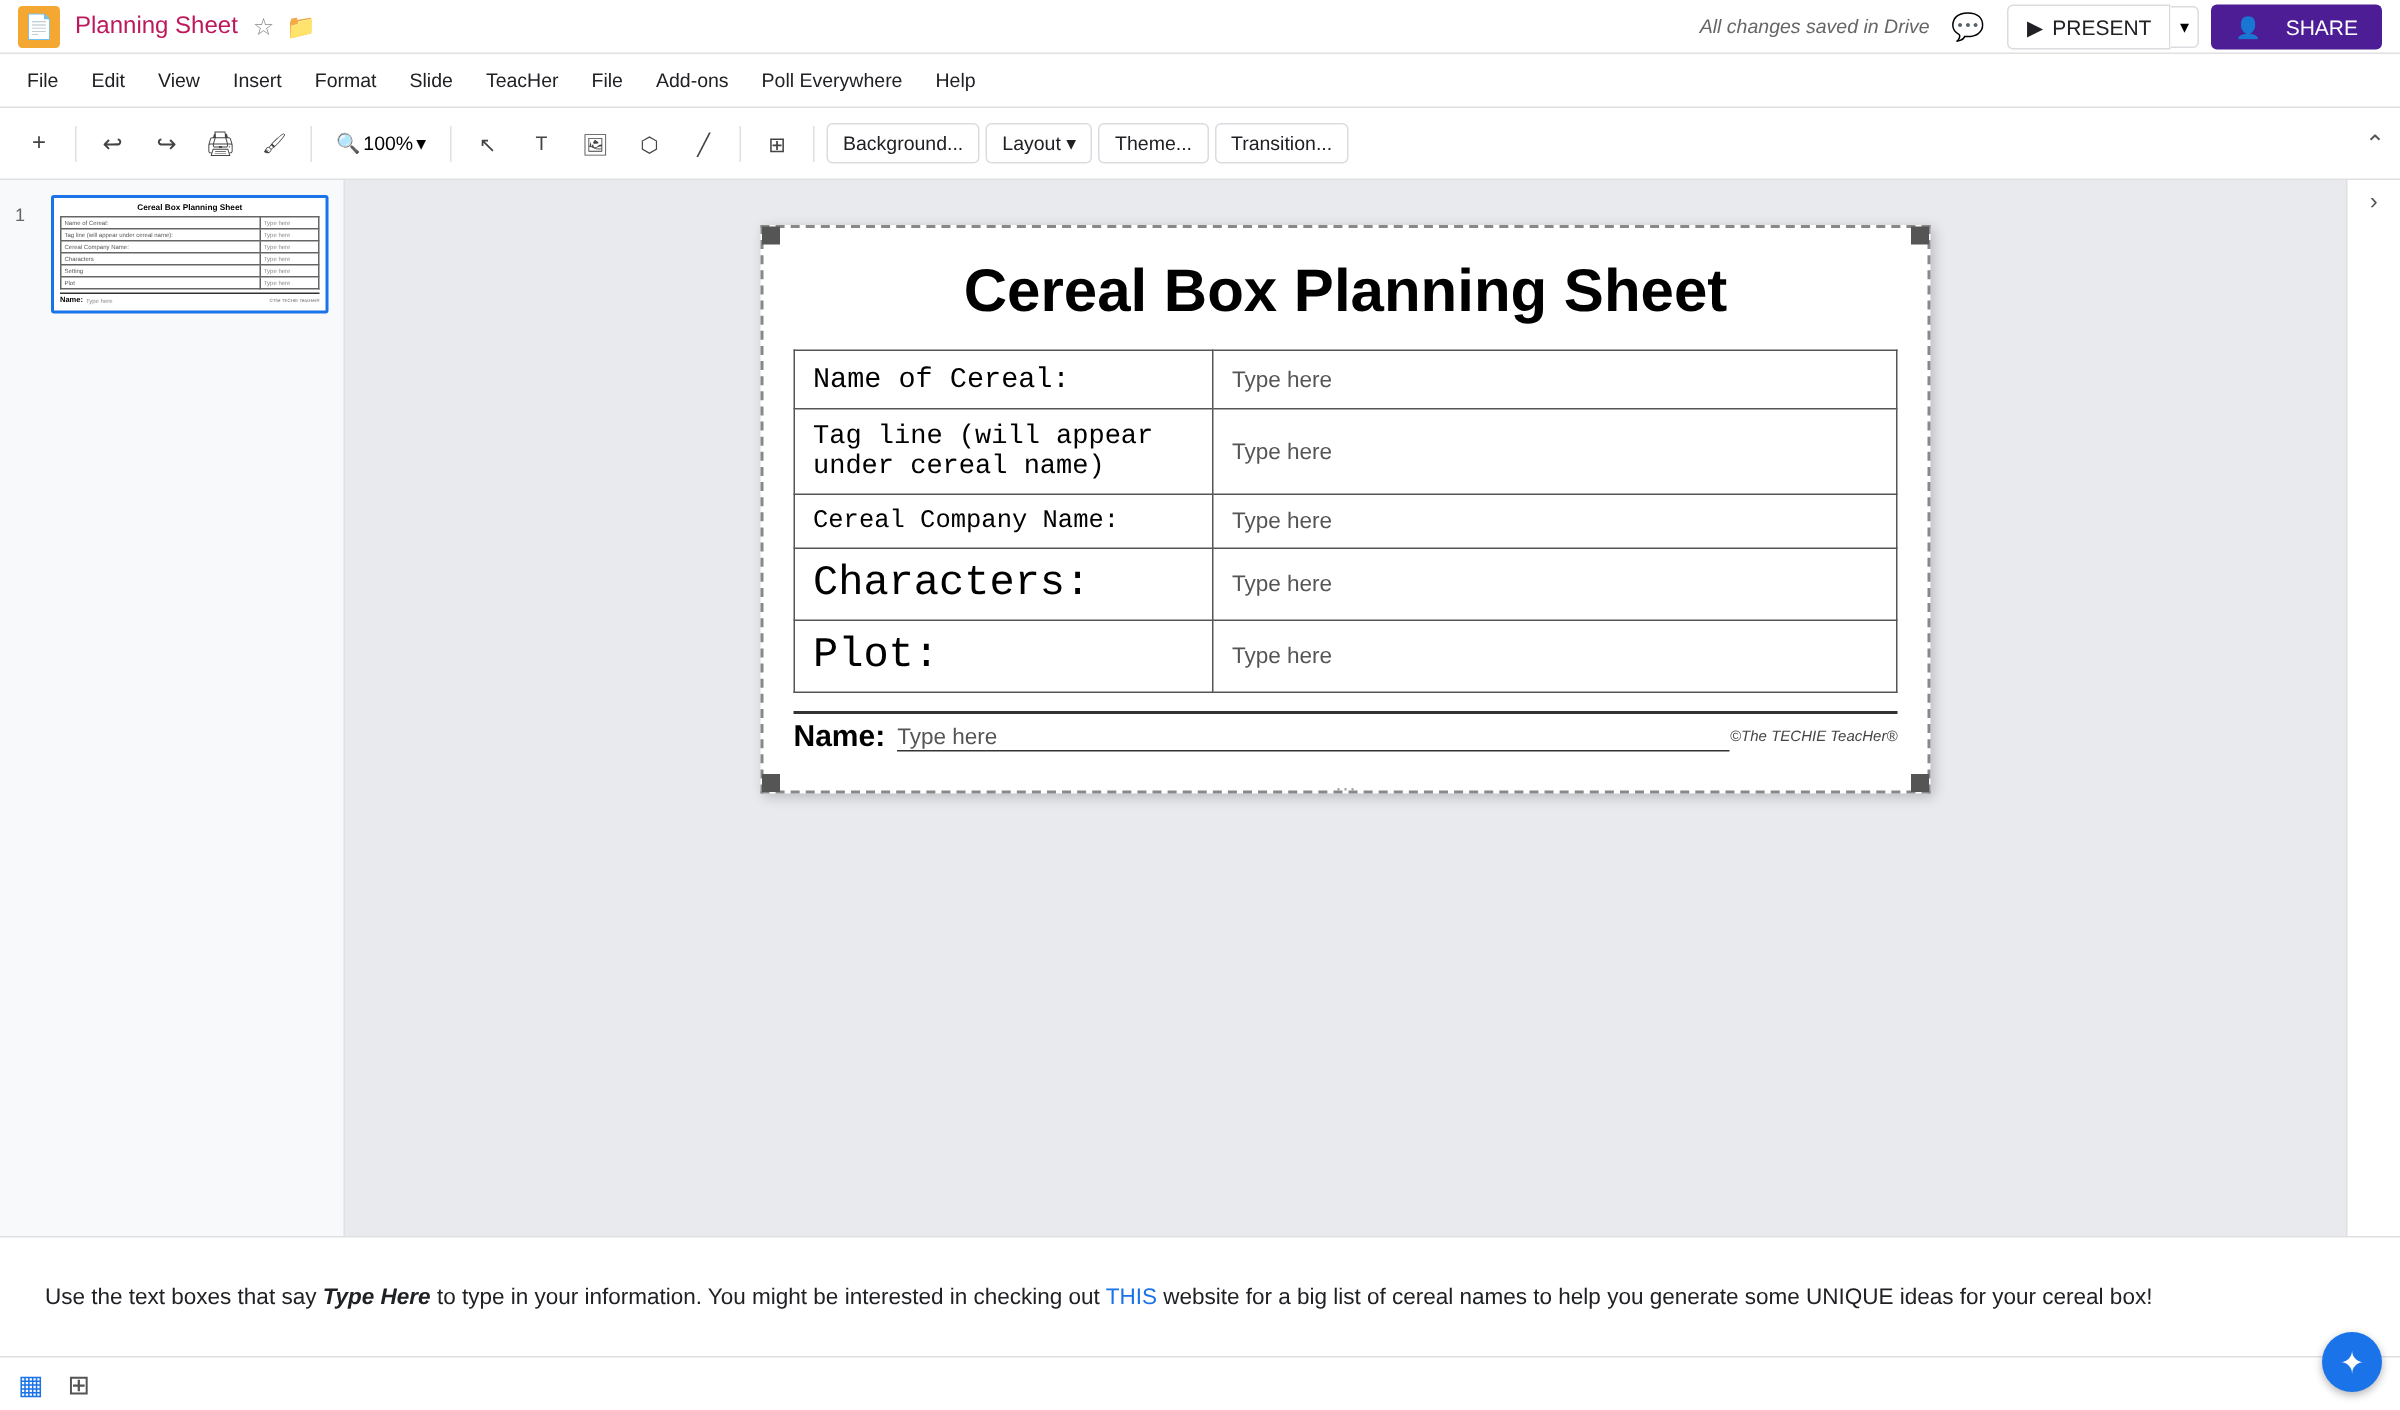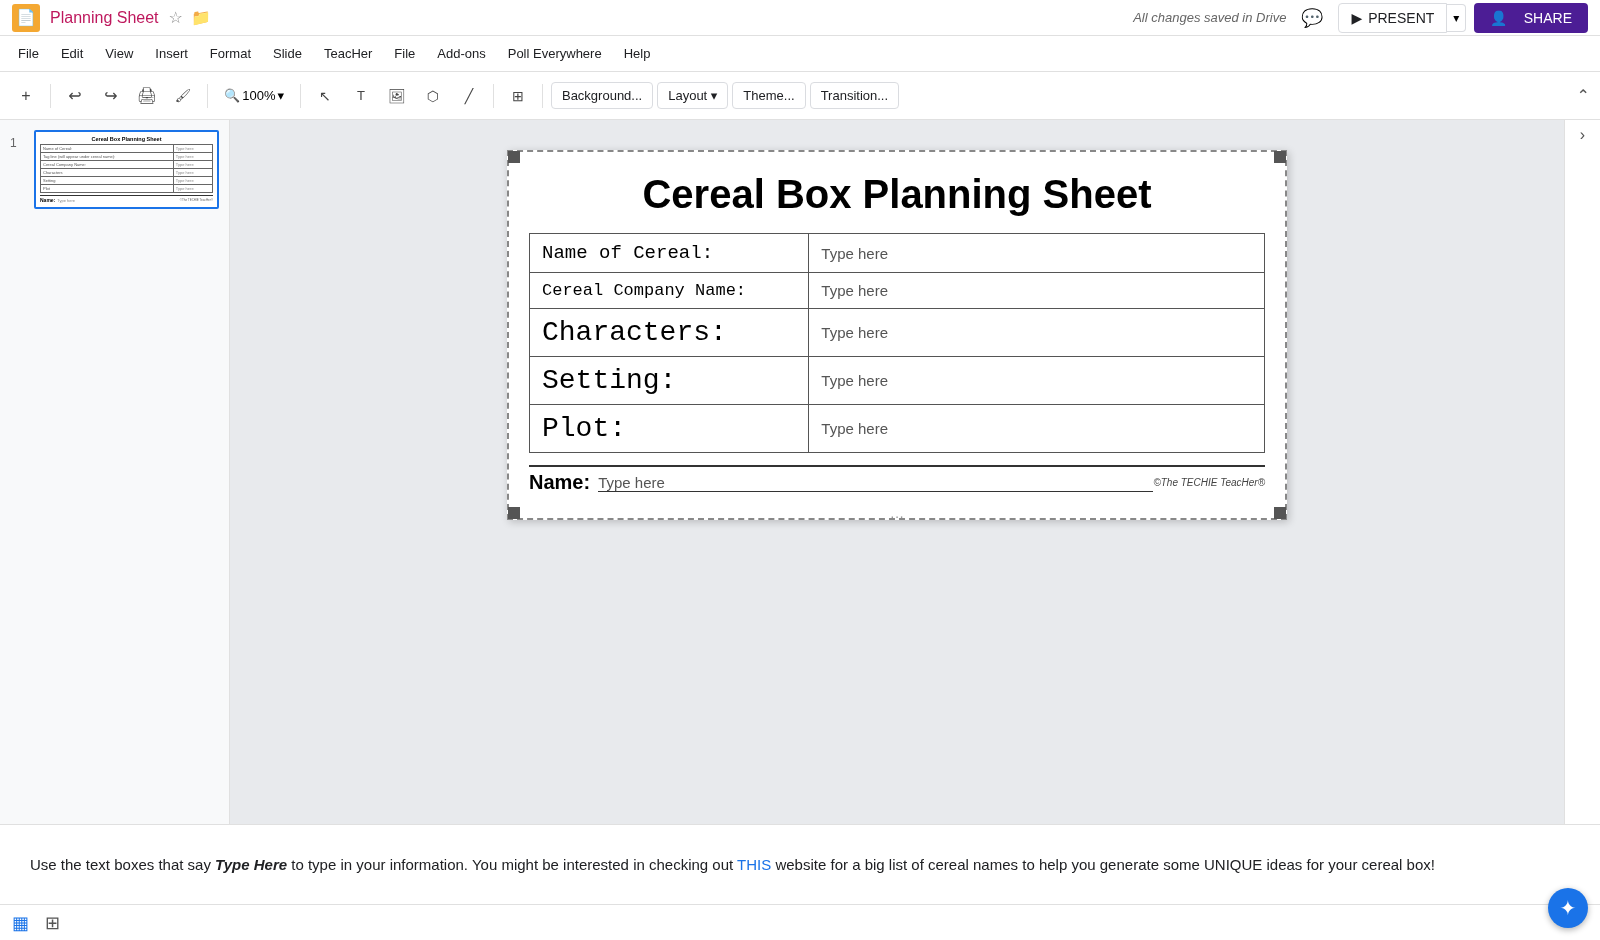--- a/index.html
+++ b/index.html
@@ -384,32 +384,32 @@
 
       <div class="slide-title">Cereal Box Planning Sheet</div>
 
       <table class="planning-table">
         <tbody>
             <tr>
           <td class="row-label" style="font-family:'Courier New',monospace;font-size:19px;">Name of Cereal:</td>
           <td class="row-input">Type here</td>
         </tr>
         <tr>
+          <td class="row-label" style="font-family:'Courier New',monospace;font-size:18px;">Tag line (will appear<br>under cereal name)</td>
+          <td class="row-input">Type here</td>
+        </tr>
+        <tr>
           <td class="row-label" style="font-family:'Courier New',monospace;font-size:17px;">Cereal Company Name:</td>
           <td class="row-input">Type here</td>
         </tr>
         <tr>
           <td class="row-label large" style="font-family:'Courier New',monospace;font-size:28px;">Characters:</td>
           <td class="row-input">Type here</td>
         </tr>
         <tr>
-          <td class="row-label large" style="font-family:'Courier New',monospace;font-size:28px;">Setting:</td>
-          <td class="row-input">Type here</td>
-        </tr>
-        <tr>
           <td class="row-label large" style="font-family:'Courier New',monospace;font-size:28px;">Plot:</td>
           <td class="row-input">Type here</td>
         </tr>
       </tbody>
         </table>
 
       <div class="name-row">
         <span class="name-label">Name:</span>
         <span class="name-input">Type here</span>
         <span class="copyright">©The TECHIE TeacHer®</span>

